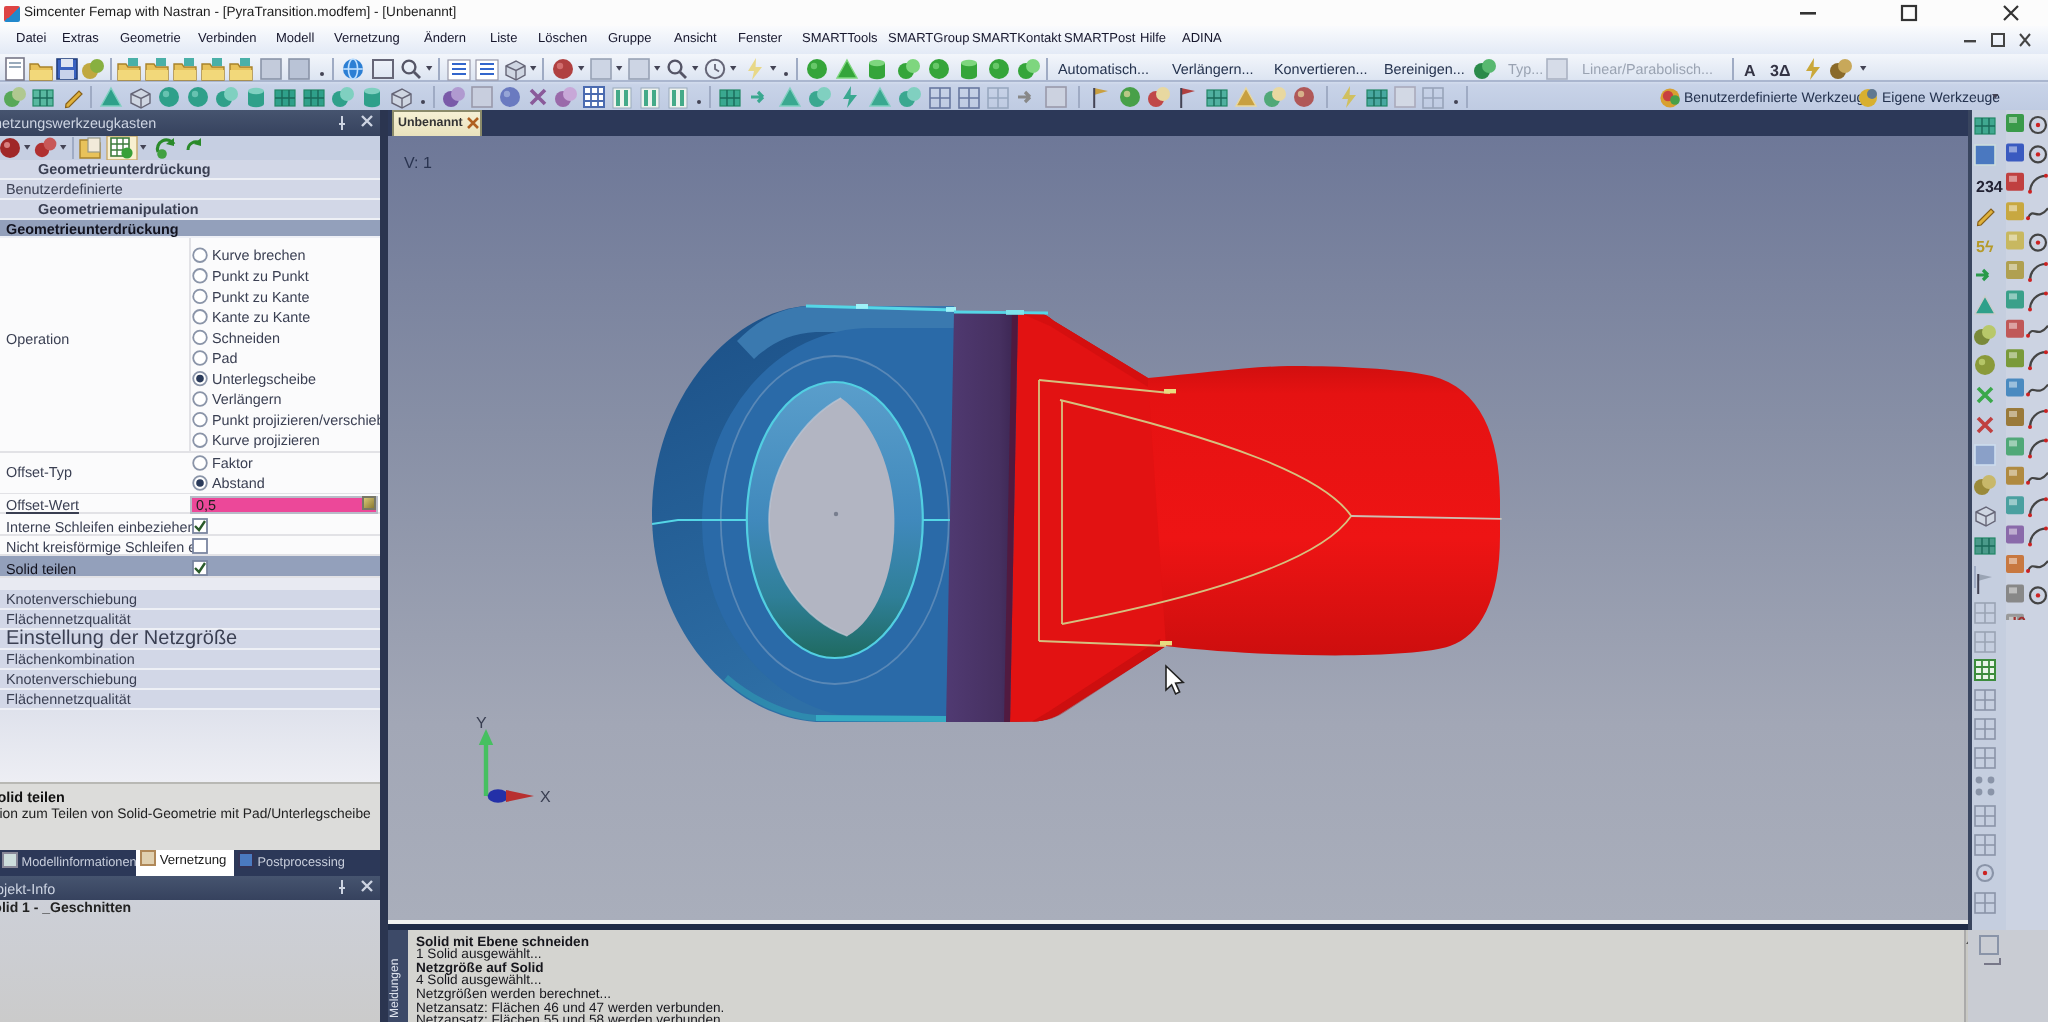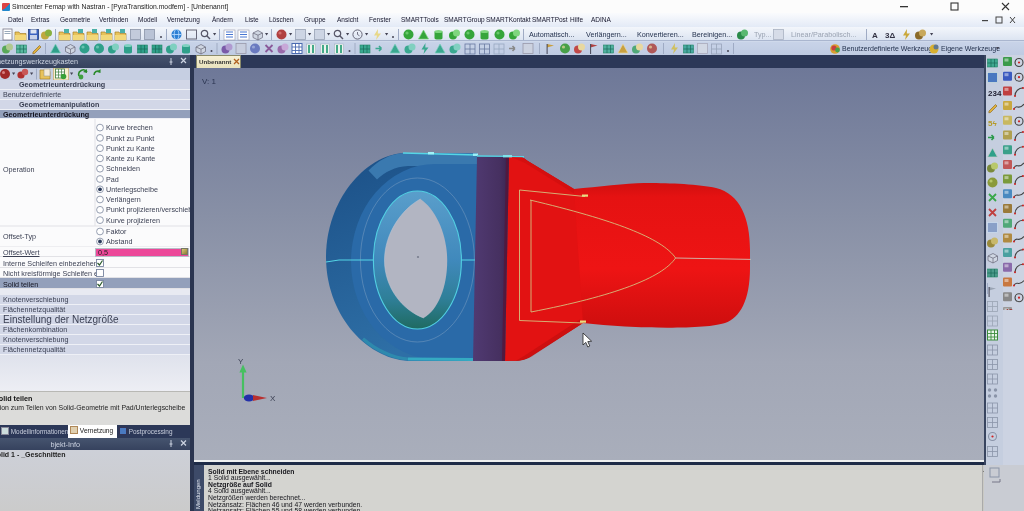--- a/index.html
+++ b/index.html
@@ -545,21 +545,21 @@
         <rect x="0.5" y="0.5" width="7" height="7" fill="#cdd" stroke="#889"></rect>
       </svg> <span class="txt">Modellinformationen</span></div>
 <div class="abs" style="left:68px;top:425px;width:49px;height:12.5px;background:#fff;font-size:6.6px;color:#1a1a1a;line-height:12px;padding-left:2px;box-sizing:border-box;white-space:nowrap;"><svg width="8" height="8" style="vertical-align:-1px">
         <rect width="8" height="8" fill="#b08858"></rect>
         <rect x="1" y="1" width="6" height="6" fill="#e0d0b0"></rect>
       </svg> <span class="txt">Vernetzung</span></div>
 <div class="abs" style="left:119px;top:426px;width:70px;height:11px;font-size:6.4px;color:#c8cedc;line-height:11px;white-space:nowrap;"><svg width="8" height="8" style="vertical-align:-1px">
         <rect x="0.5" y="0.5" width="7" height="7" fill="#4a7ac0" stroke="#335"></rect>
       </svg> <span class="txt">Postprocessing</span></div>
 <div class="abs" style="left:0px;top:437.5px;width:190px;height:12px;background:linear-gradient(180deg,#46546f,#36425e);"></div>
-<div class="abs" style="left:0px;top:439.5px;width:80px;height:9px;font-size:7.2px;color:#cdd4e2;text-align:right;"><span class="txt" style="margin-left:-2px">bjekt-Info</span></div>
+<div class="abs" style="left:0px;top:439.5px;width:80px;height:9px;font-size:7.2px;color:#cdd4e2;"><span class="txt" style="margin-left:-2px">bjekt-Info</span></div>
 <svg class="abs" style="left:168px;top:439px" width="22" height="10" viewBox="0 0 22 10">
       <path d="M3 1 v4 M1.5 5 h3 M3 5 v3" stroke="#cdd4e2" stroke-width="1"></path>
       <path d="M13 1.5 l5 5 M18 1.5 l-5 5" stroke="#cdd4e2" stroke-width="1.2"></path>
     </svg>
 <div class="abs" style="left:0px;top:449.5px;width:190px;height:61.5px;background:linear-gradient(180deg,#cdd0d8,#cbcbcb);"></div>
 <div class="abs" style="left:0px;top:451px;width:190px;height:9px;font-size:7px;font-weight:bold;color:#222;"><span class="txt" style="margin-left:-8px">Solid 1 - _Geschnitten</span></div>
 <div class="abs" style="left:190px;top:55px;width:4px;height:456px;background:#2b3550;"></div>
 <div class="abs" style="left:194px;top:68px;width:1px;height:392px;background:#9aa2b8;"></div>
 <svg class="abs" style="left:194px;top:68px" width="790" height="392" viewBox="0 0 790 392">
 <defs>

